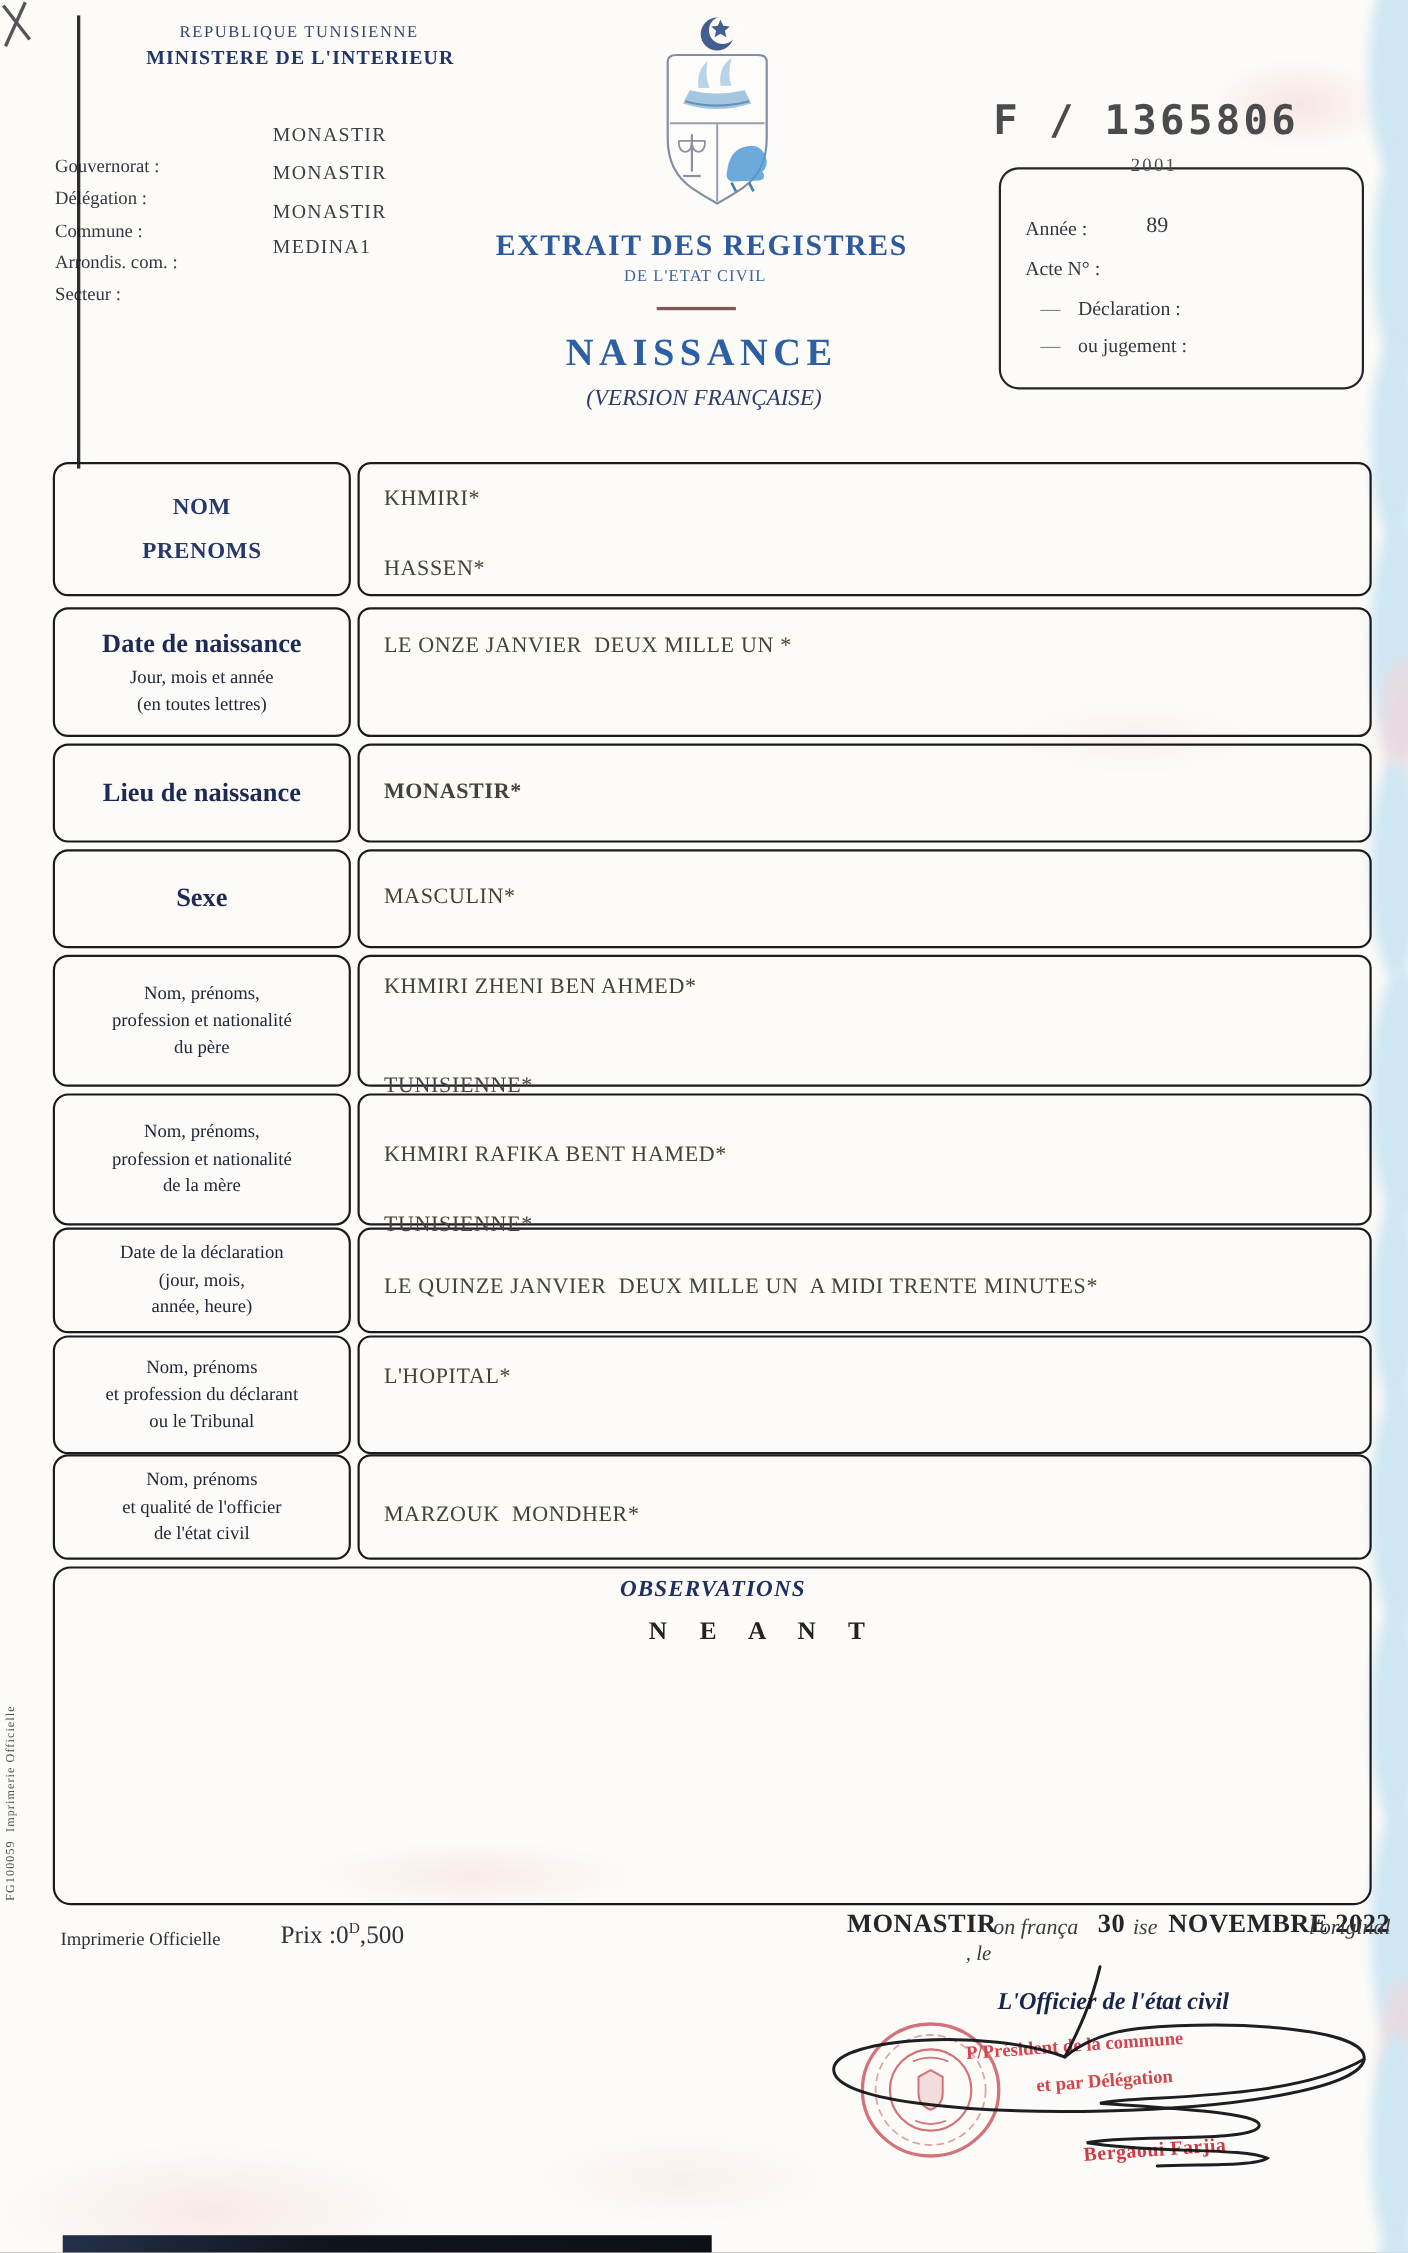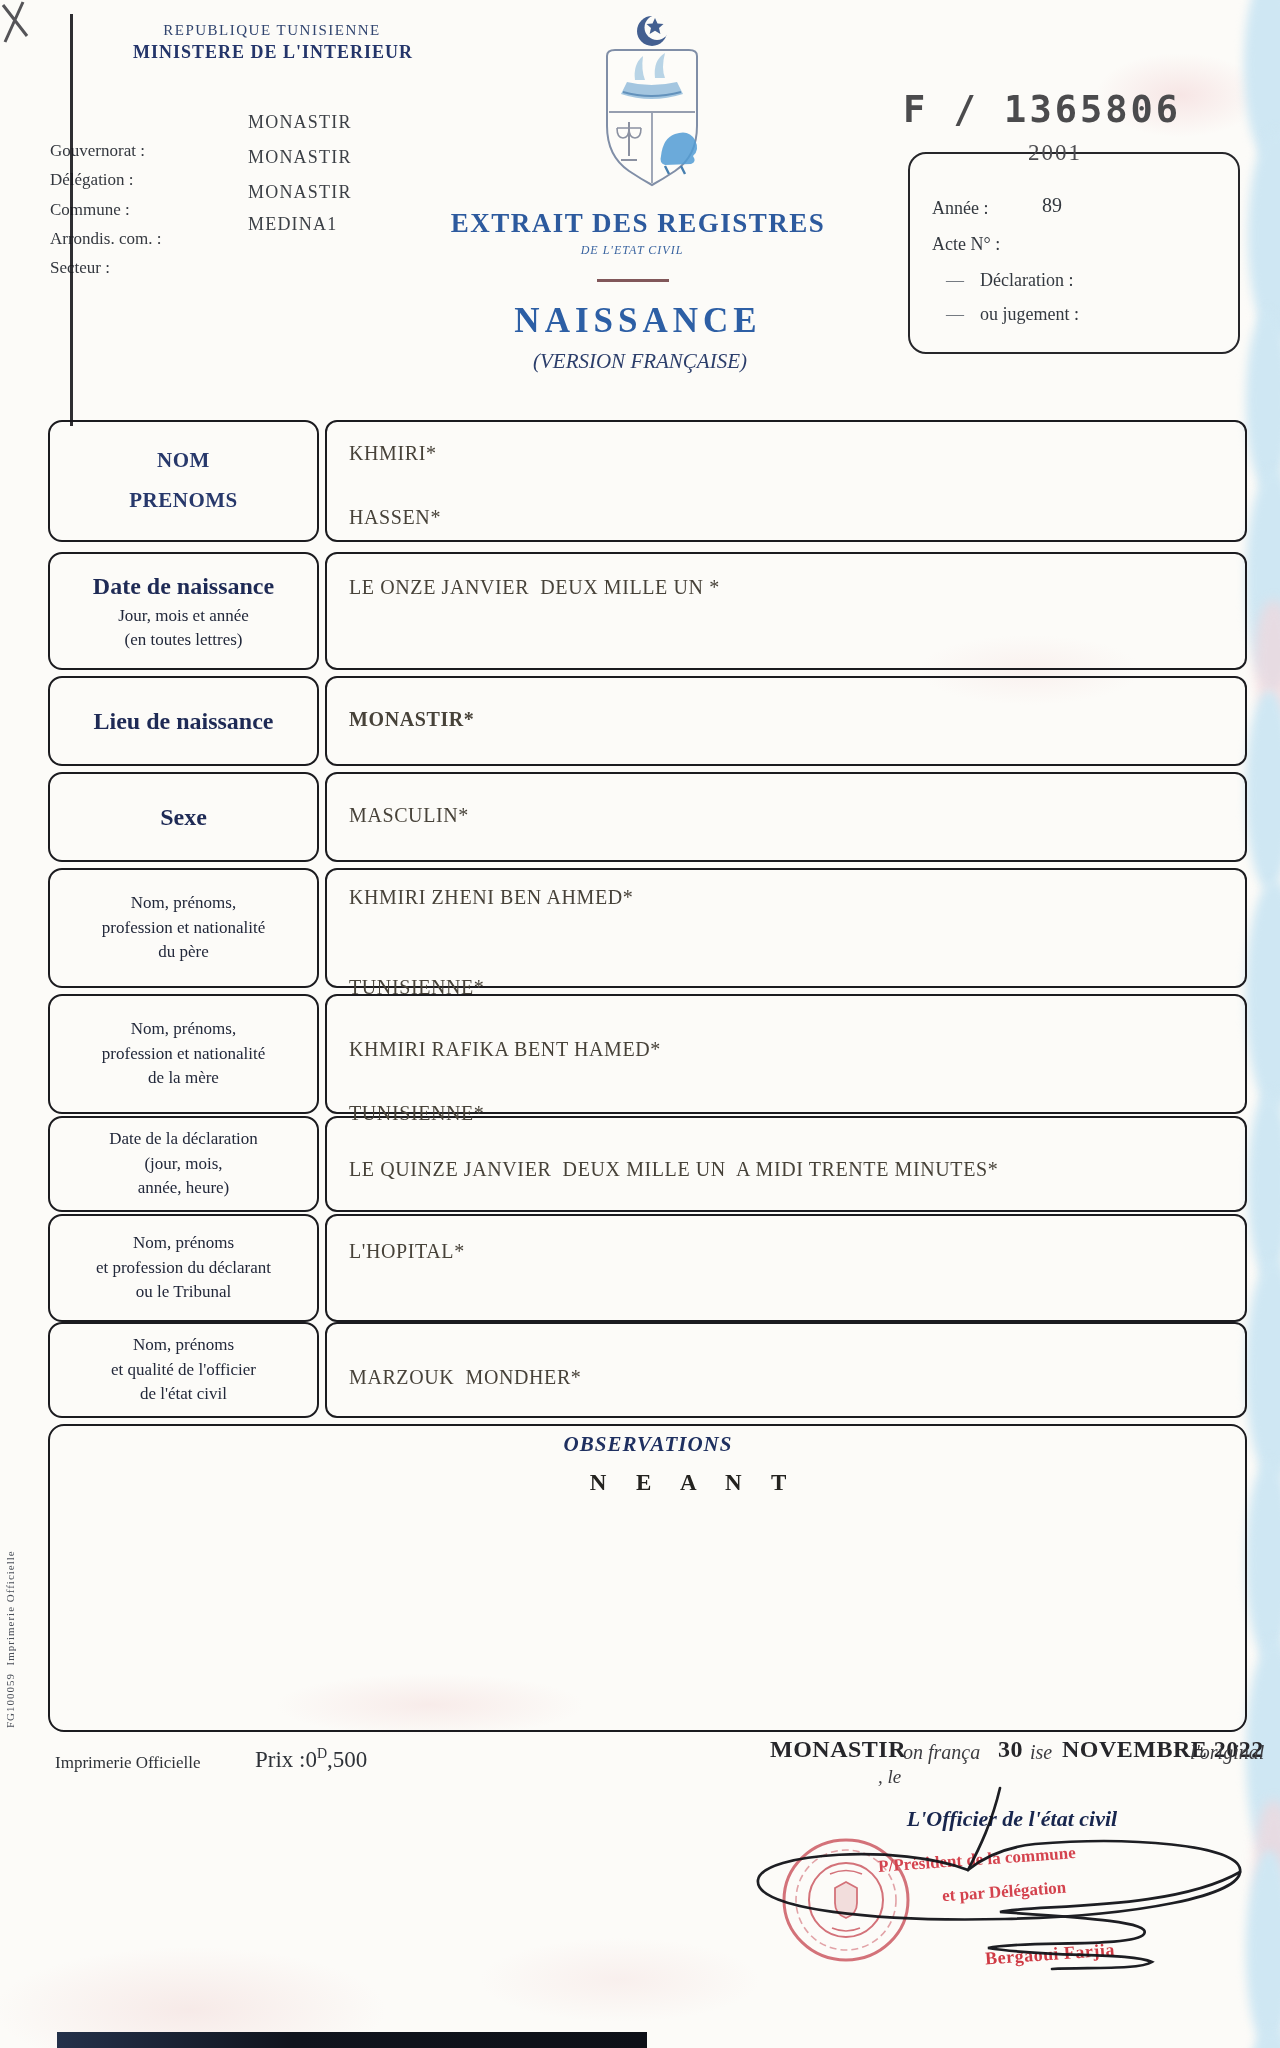--- a/index.html
+++ b/index.html
@@ -13,28 +13,28 @@
       radial-gradient(ellipse 200px 60px at 620px 1980px, rgba(236,198,198,.22), transparent 70%),
       #fcfbf8;}
   .abs{position:absolute;}
   
   .rep{font-size:15px;letter-spacing:1.5px;color:#31456f;white-space:pre;}
   .min{font-size:18px;font-weight:bold;letter-spacing:1px;color:#24356a;white-space:pre;}
   .admlbl{font-size:17px;color:#33373e;}
   .admval{font-size:18px;letter-spacing:1.2px;color:#3c4046;white-space:pre;}
   
   .t-main{font-size:27px;font-weight:bold;letter-spacing:1.5px;color:#2d5a9e;white-space:pre;}
-  .t-sub{font-size:12px;letter-spacing:1px;color:#3a64a0;white-space:pre;font-style:italic;}
+  .t-sub{font-size:15px;letter-spacing:1px;color:#3a64a0;white-space:pre;}
   .t-naiss{font-size:35px;font-weight:bold;letter-spacing:5px;color:#2d5fa5;white-space:pre;}
   .t-ver{font-size:21px;font-style:italic;color:#2c3e6b;white-space:pre;}
   .center{transform:translateX(-50%);}
   
   .serial{font-family:"DejaVu Sans Mono",monospace;font-size:37px;font-weight:bold;
           letter-spacing:3px;color:#4b4b4d;white-space:pre;}
-  .yearstamp{font-size:23px;color:#4c4c50;letter-spacing:2px;}
+  .yearstamp{font-size:17px;color:#4c4c50;letter-spacing:2px;}
   .actbox{border:2px solid #26262a;border-radius:18px;background:transparent;}
   .actlbl{font-size:18px;color:#33383f;white-space:pre;}
   .dash{color:#6f747c;}
   
   .lbox{position:absolute;left:48px;width:267px;border:2.5px solid #1b1b1f;border-radius:14px;
         display:flex;align-items:center;justify-content:center;text-align:center;background:transparent;}
   .vbox{position:absolute;left:325px;width:918px;border:2.5px solid #1b1b1f;border-radius:12px;background:transparent;}
   .lbl{font-size:17px;line-height:1.45;color:#22283a;white-space:pre-line;}
   .lblb{font-size:24px;font-weight:bold;color:#1e2a55;line-height:1.45;white-space:pre-line;}
   .lblb-nom{font-size:21px;font-weight:bold;color:#27386b;letter-spacing:.5px;line-height:1.9;white-space:pre-line;}

